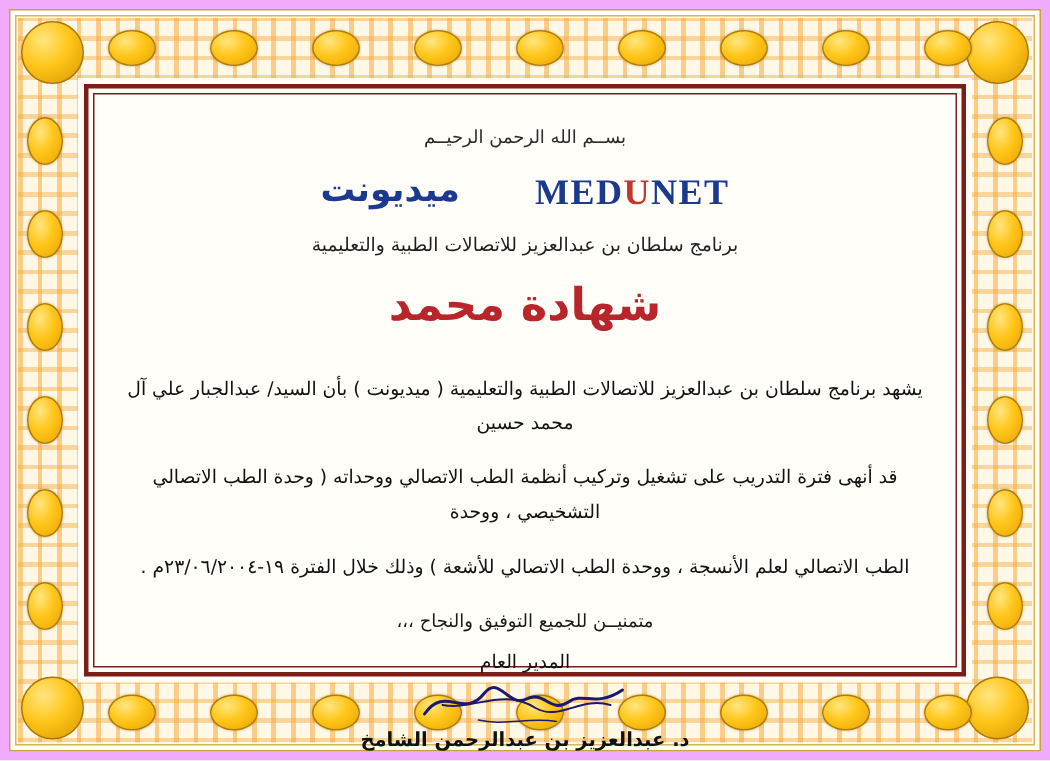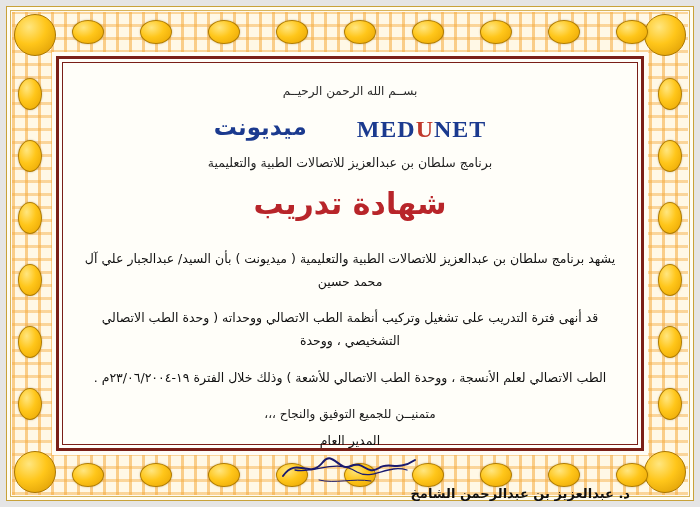--- a/index.html
+++ b/index.html
@@ -5,21 +5,21 @@
   html, body {
     margin: 0;
     padding: 0;
     background: #ffffff;
   }
   #certificate {
     position: relative;
     width: 700px;
     height: 507px;
     overflow: hidden;
-    background: #e5e5e5;
+    background: #f0abfc;
     font-family: "DejaVu Sans", sans-serif;
   }
 
   
   .border-outer {
     position: absolute;
     left: 6px; top: 6px; right: 6px; bottom: 6px;
     border: 1px solid #c8a23a;
     background: #fffdf4;
   }
@@ -172,21 +172,20 @@
   }
   .sig-scribble svg {
     display: block;
     margin: 0 auto;
   }
   .sig-name {
     font-size: 13px;
     font-weight: bold;
     color: #111;
     margin-top: 2px;
-    text-align: right;
   }
 </style>
 </head>
 <body>
 
 <div id="certificate">
 
   <div class="border-outer"></div>
   <div class="border-band"></div>
   <div class="ornament-band"></div>
@@ -240,21 +239,21 @@
 
     <div class="logo-row">
       <span class="logo-latin">
         <span>MED</span><span class="accent">U</span><span>NET</span>
       </span>
       <span class="logo-arabic">ميديونت</span>
     </div>
 
     <div class="program-line">برنامج سلطان بن عبدالعزيز للاتصالات الطبية والتعليمية</div>
 
-    <div class="title">شهادة تدريب</div>
+    <div class="title">شهادة محمد</div>
 
     <div class="body-block">
       <span class="ln">يشهد برنامج سلطان بن عبدالعزيز للاتصالات الطبية والتعليمية ( ميديونت ) بأن السيد/ عبدالجبار علي آل محمد حسين</span>
       <span class="ln">قد أنهى فترة التدريب على تشغيل وتركيب أنظمة الطب الاتصالي ووحداته ( وحدة الطب الاتصالي التشخيصي ، ووحدة</span>
       <span class="ln">الطب الاتصالي لعلم الأنسجة ، ووحدة الطب الاتصالي للأشعة ) وذلك خلال الفترة ١٩-٢٣/٠٦/٢٠٠٤م .</span>
     </div>
 
     <div class="wish">متمنيــن  للجميع التوفيق والنجاح ،،،</div>
 
     <div class="signature-block">

